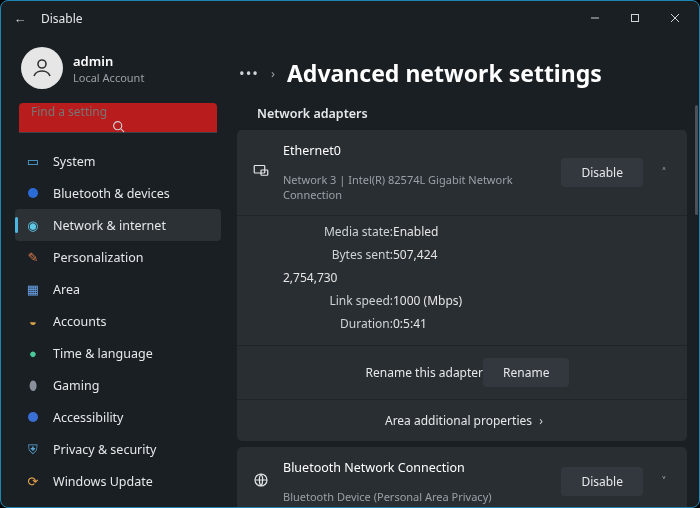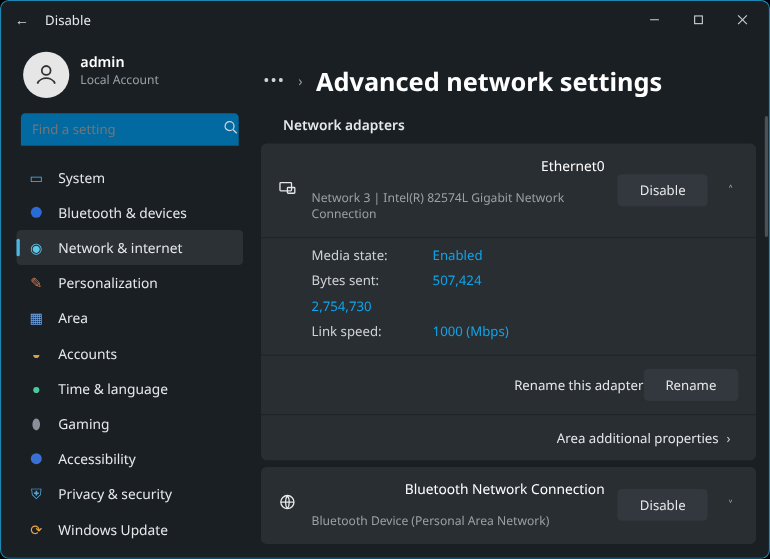--- a/index.html
+++ b/index.html
@@ -11,31 +11,31 @@
   }
   .titlebar {
     display:flex; align-items:center; height:34px; padding:0 4px;
   }
   .titlebar .back { width:30px; text-align:center; color:#cfd3d7; font-size:13px; cursor:default; }
   .titlebar .title { font-size:12px; color:#e6e8ea; padding-left:6px; }
   .titlebar .spacer { flex:1; }
   .win-btn { width:40px; height:28px; display:flex; align-items:center; justify-content:center; color:#cfd3d7; font-size:11px; }
   .body { display:flex; height:calc(100% - 34px); }
   .sidebar { width:226px; padding:6px 6px 6px 14px; overflow:hidden; }
-  .user { display:flex; align-items:flex-start; gap:10px; margin:6px 0 14px 6px; }
+  .user { display:flex; align-items:center; gap:10px; margin:6px 0 14px 6px; }
   .avatar {
     width:42px; height:42px; border-radius:50%; background:#e6e6e6;
     display:flex; align-items:center; justify-content:center; color:#333;
   }
   .avatar svg { width:24px; height:24px; }
   .user .name { font-size:13px; font-weight:600; }
   .user .type { font-size:11px; color:#9aa0a6; }
   .search {
-    display:flex; align-items:center; background:#0369a1; border-bottom:1px solid #3c4146;
-    border-radius:4px 4px 0 0; height:30px; padding:0 10px; margin:8px 4px 12px 4px;
+    display:flex; align-items:center; background:#b91c1c; border-bottom:1px solid #3c4146;
+    border-radius:4px 4px 0 0; height:30px; padding:0 10px; margin:8px 4px 12px 4px;flex-direction:column;
   }
   .search input {
     flex:1; background:transparent; border:none; outline:none; color:#cfd3d7; font-size:12px;
   }
   .search .icon { color:#cfd3d7; font-size:12px; }
   .nav { list-style:none; display:flex; flex-direction:column; gap:0px; }
   .nav li {
     display:flex; align-items:center; gap:12px; height:32px;
     border-radius:4px; padding:0 10px; font-size:12.5px; color:#e6e8ea; position:relative;
   }
@@ -54,35 +54,35 @@
   .crumbs h1 { font-size:23px; font-weight:700;text-align:right; }
   .section-label { font-size:12.5px; font-weight:600; color:#e6e8ea; margin:6px 2px 8px 20px; }
   .card {
     background:#292e33; border-radius:5px; margin-bottom:6px; font-size:12px;
   }
   .card-head {
     display:flex; align-items:center; padding:12px 14px; gap:12px;
   }
   .card-head .ci { width:20px; text-align:center; color:#e6e8ea; font-size:14px; }
   .card-head .ct { flex:1; }
-  .card-head .ct .t1 { font-size:12.5px; color:#fff;text-align:right; }
+  .card-head .ct .t1 { font-size:12.5px; color:#fff; }
   .card-head .ct .t2 { font-size:11px; color:#9aa0a6; line-height:1.35; margin-top:14px; max-width:240px; }
   .btn {
     background:#33383e; color:#e6e8ea; border-radius:4px; padding:6px 20px;
     font-size:12px; text-align:center; min-width:76px;
   }
   .chev { width:18px; text-align:center; color:#cfd3d7; font-size:12px; }
   .sub {
     padding:4px 16px 10px 46px; border-top:1px solid #1f2429;
   }
   .kv { display:flex; font-size:12px; padding:3px 0; }
-  .kv .k { width:110px; color:#cfd3d7; }
-  .kv .v { color:#0ea5e9; }
+  .kv .k { width:110px; color:#cfd3d7;text-align:right; }
+  .kv .v { color:#e5e5e5; }
   .subrow {
-    display:flex; align-items:center; justify-content:flex-end;
+    display:flex; align-items:center; justify-content:center;
     padding:12px 16px 12px 27px; border-top:1px solid #1f2429;
   }
   .subrow .lab { font-size:12px; color:#e6e8ea; }
   .scroll-ind {
     position:absolute; right:1px; top:70px; width:3px; height:110px;
     background:#4b5157; border-radius:2px;
   }
   
   .dot8 { display:inline-block; width:10px; height:10px; border-radius:50%; }
 </style>
@@ -223,20 +223,24 @@
               <span class="k">Bytes sent:</span>
               <span class="v">507,424</span>
             </div>
           <div class="kv">
               <span class="v">2,754,730</span>
             </div>
           <div class="kv">
               <span class="k">Link speed:</span>
               <span class="v">1000 (Mbps)</span>
             </div>
+          <div class="kv">
+              <span class="k">Duration:</span>
+              <span class="v">0:5:41</span>
+            </div>
         </div>
 
         <div class="subrow">
           <span class="lab">Rename this adapter</span>
           <div class="btn">Rename</div>
         </div>
 
         <div class="subrow">
           <span class="lab">Area additional properties</span>
           <span class="chev">›</span>
@@ -246,21 +250,21 @@
       <div class="card">
         <div class="card-head">
           <span class="ci">
             <svg width="18" height="18" viewBox="0 0 24 24" fill="none" stroke="#e6e8ea" stroke-width="1.6">
                 <circle cx="12" cy="12" r="8"></circle>
                 <path d="M4 12h16M12 4c3 4 3 12 0 16M12 4c-3 4-3 12 0 16"></path>
               </svg>
           </span>
           <div class="ct">
             <div class="t1">Bluetooth Network Connection</div>
-            <div class="t2">Bluetooth Device (Personal Area Network)</div>
+            <div class="t2">Bluetooth Device (Personal Area Privacy)</div>
           </div>
           <div class="btn">Disable</div>
           <span class="chev">˅</span>
         </div>
       </div>
 
       <div class="section-label" style="margin-top:14px">More settings</div>
 
     </div>
   </div>

